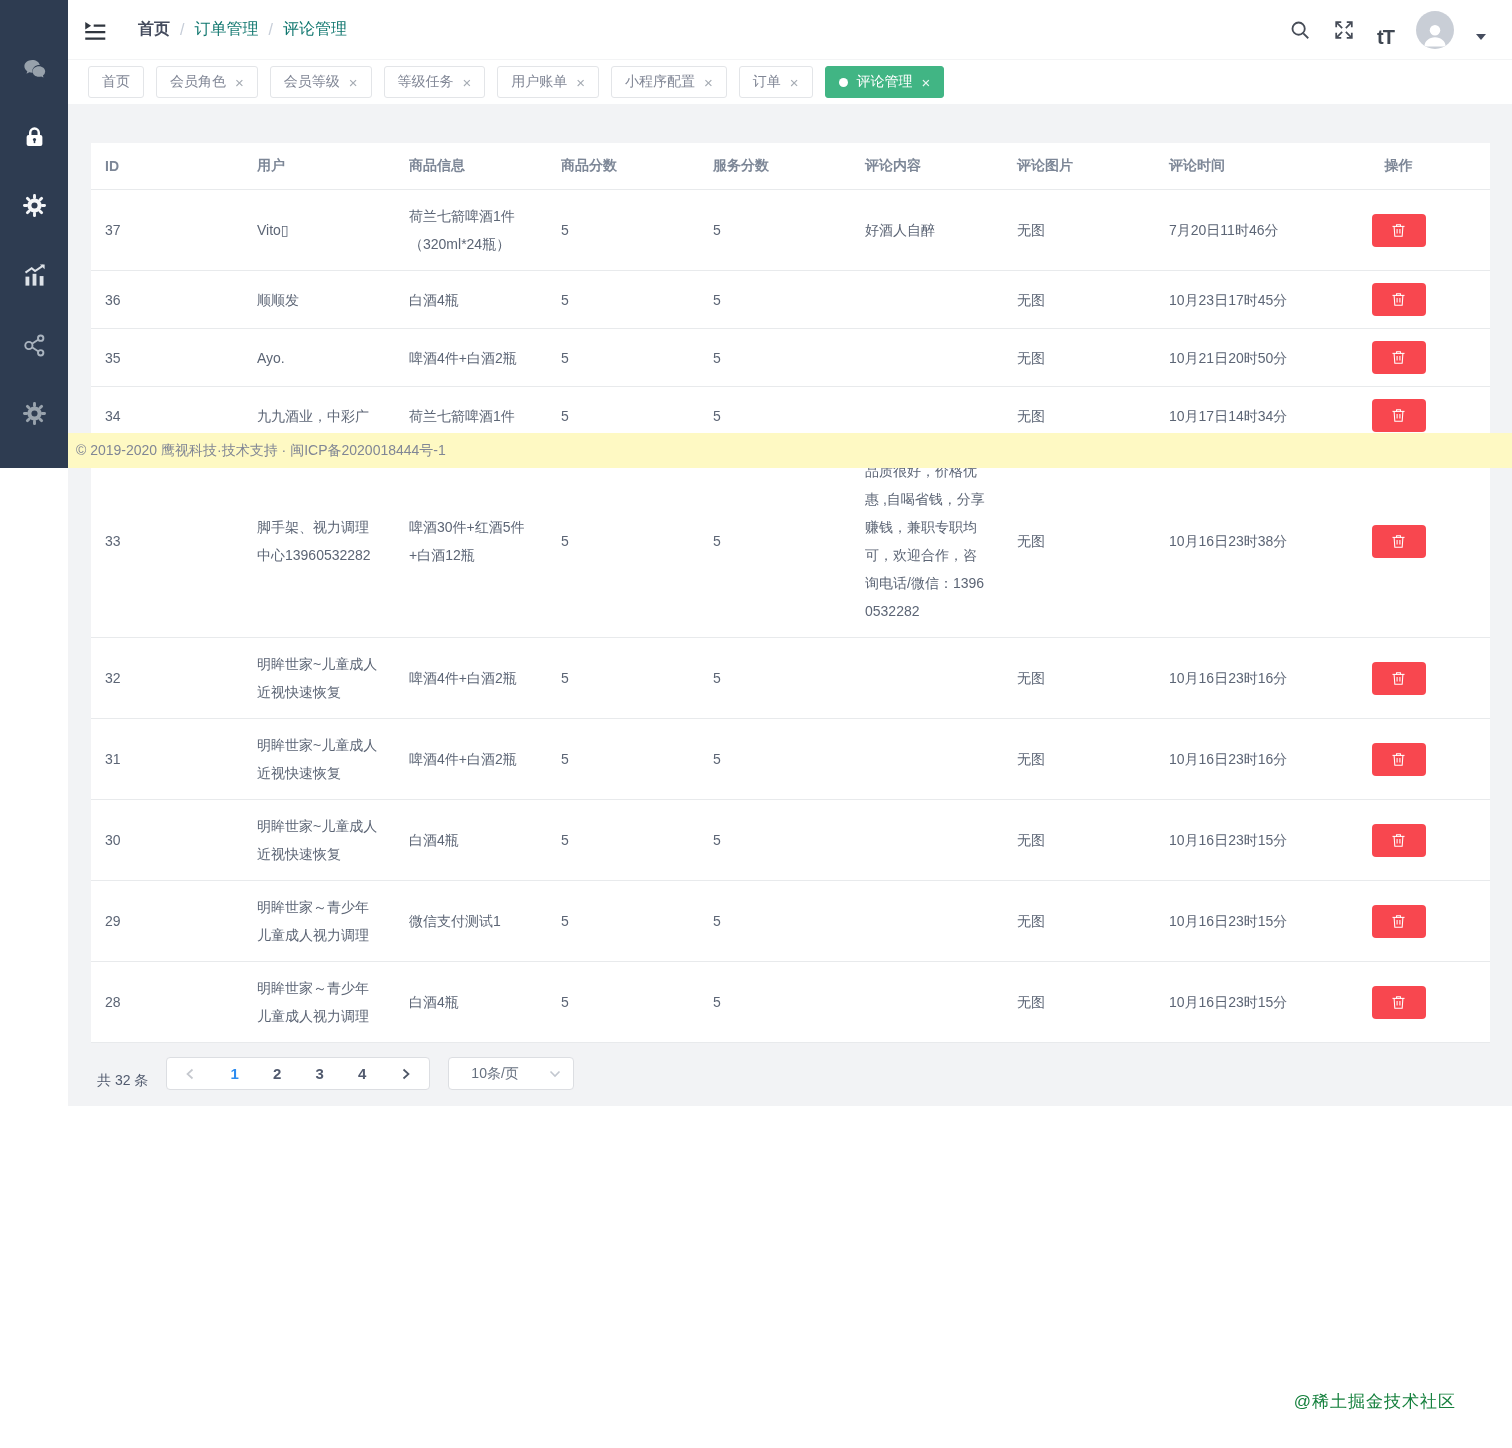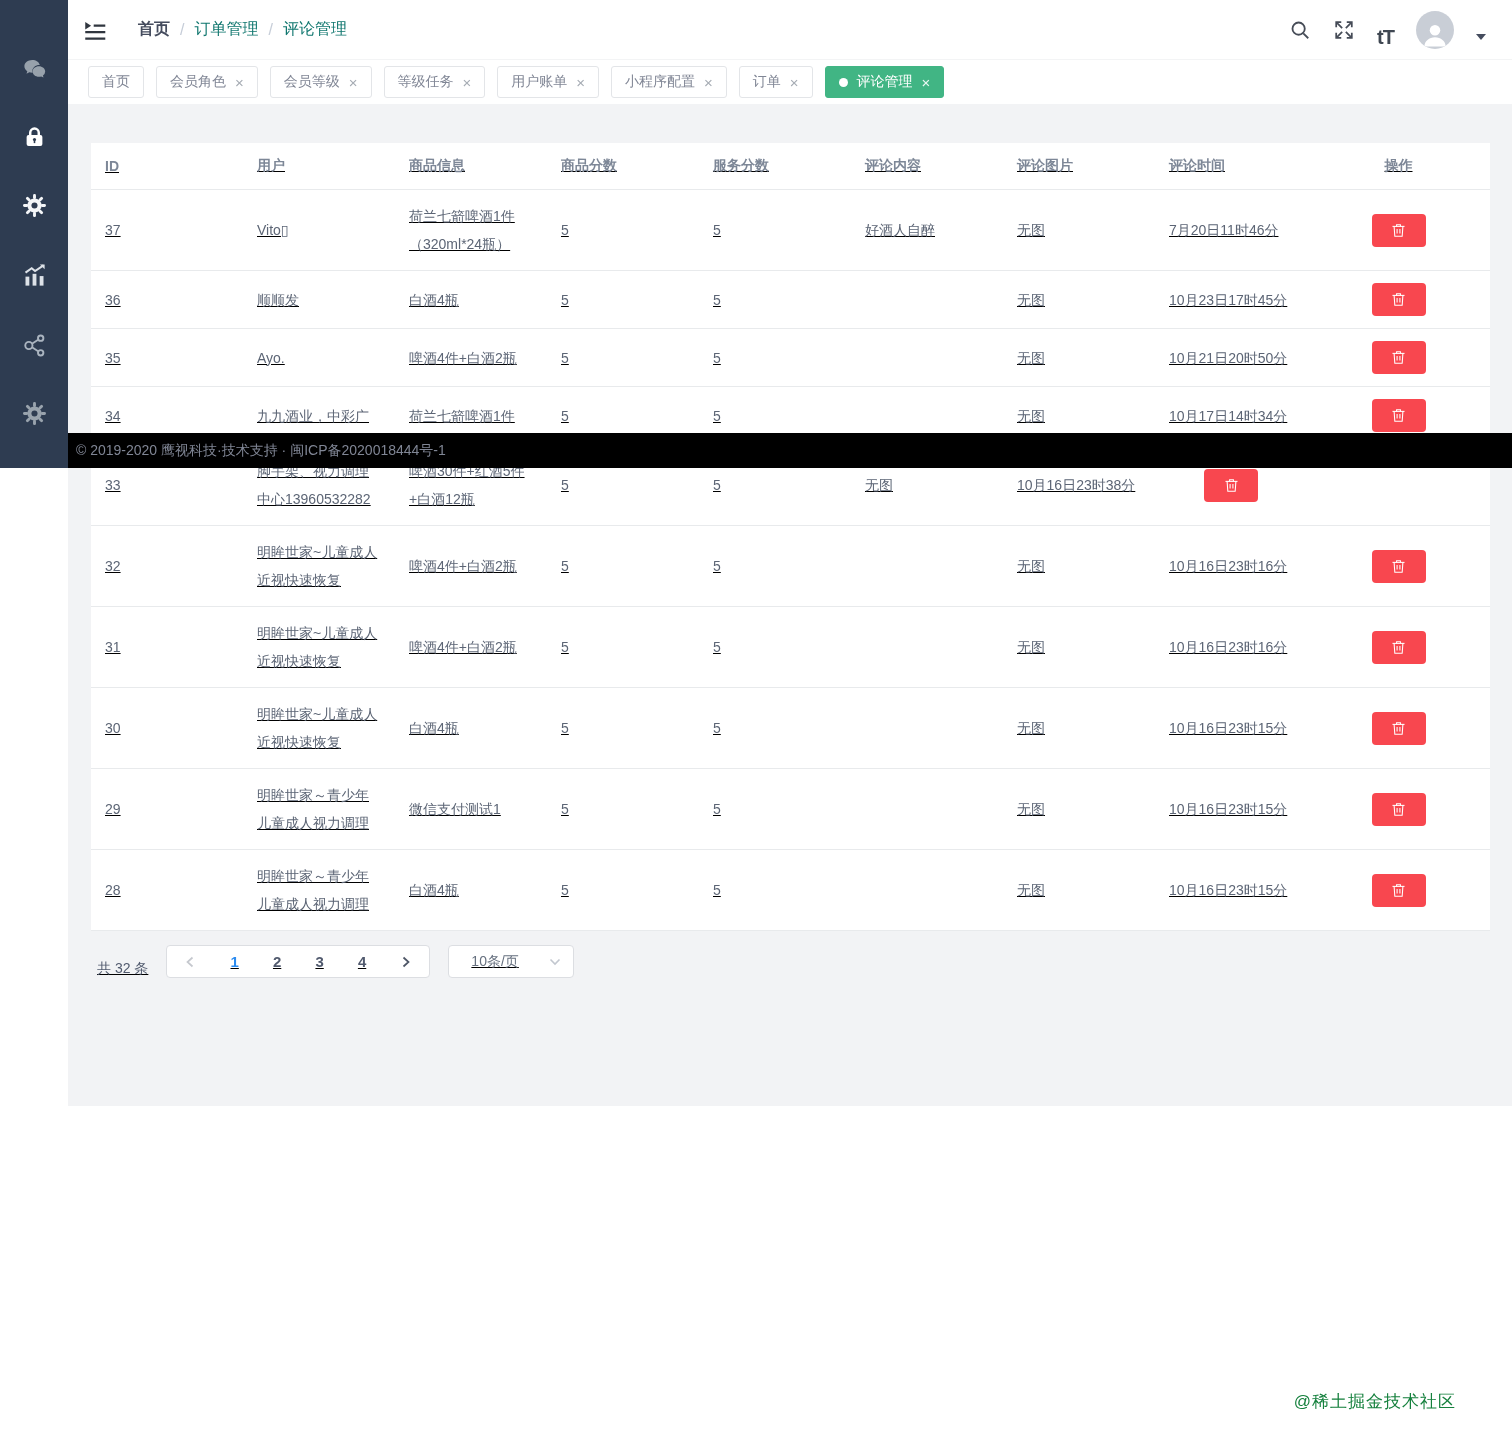--- a/index.html
+++ b/index.html
@@ -45,21 +45,21 @@
   .tab{height:32px;display:inline-flex;align-items:center;background:#fff;border:1px solid #e3e5e8;
        border-radius:3px;padding:0 13px;font-size:14px;color:#808695;cursor:pointer;box-sizing:border-box;white-space:nowrap;}
   .t-dot{display:none;width:9px;height:9px;border-radius:50%;background:#fff;margin-right:9px;}
   .t-close{margin-left:9px;font-size:15px;color:#a5abb3;line-height:1;cursor:pointer;}
   .tab.active{background:#41b584;border-color:#41b584;color:#fff;}
   .tab.active .t-dot{display:inline-block;}
   .tab.active .t-close{color:rgba(255,255,255,.9);}
 
   
   .content{position:absolute;left:68px;top:104px;width:1444px;height:1002px;background:#f2f3f5;
-           padding:39px 22px 0 23px;box-sizing:border-box;z-index:1;text-decoration:underline;}
+           padding:39px 22px 0 23px;box-sizing:border-box;z-index:1;}
   .table{width:1399px;background:#fff;}
   .thead,.tr{display:grid;grid-template-columns:152px 152px 152px 152px 152px 152px 152px 152px 183px;}
   .thead{border-bottom:1px solid #e8eaec;height:46px;}
   .th{display:flex;align-items:center;padding:0 14px;font-size:14px;font-weight:700;color:#7d8797;box-sizing:border-box;}
   .tr{border-bottom:1px solid #e8eaec;}
   .td{display:flex;align-items:center;padding:12px 14px;font-size:14px;color:#5c6575;
       line-height:28px;box-sizing:border-box;word-break:break-all;}
   .c-action{justify-content:center;}
   .del-btn{width:54px;height:33px;border:none;border-radius:4px;background:#f8474f;cursor:pointer;
            display:flex;align-items:center;justify-content:center;padding:0;}
@@ -71,21 +71,21 @@
   .pager{width:264px;height:33px;background:#fff;border:1px solid #dcdee2;border-radius:4px;
          display:flex;align-items:center;justify-content:space-between;padding:0 17px;box-sizing:border-box;}
   .page{font-weight:700;color:#515a6e;font-size:15px;cursor:pointer;}
   .page.current{color:#2d8cf0;}
   .pg-btn{display:flex;align-items:center;cursor:pointer;}
   .size-select{width:126px;height:33px;background:#fff;border:1px solid #dcdee2;border-radius:4px;
                display:flex;align-items:center;justify-content:space-between;
                padding:0 12px 0 22px;box-sizing:border-box;color:#66707f;cursor:pointer;}
 
   
-  .footer-overlay{position:absolute;left:68px;top:433px;width:1444px;height:35px;background:#000000;
+  .footer-overlay{position:absolute;left:68px;top:433px;width:1444px;height:35px;background:#fef9c3;
                   z-index:5;display:flex;align-items:center;padding-left:8px;box-sizing:border-box;}
   .footer-overlay span{font-size:14px;color:#808695;}
 
   .watermark{position:absolute;right:56px;top:1390px;font-size:17px;color:#15803d;letter-spacing:1px;z-index:2;}
 </style>
 </head>
 <body>
 
 <svg width="0" height="0" style="position:absolute">
   <defs>
@@ -372,20 +372,21 @@
       </button>
     </div>
   </div>
 
   <div class="tr">
     <div class="td">33</div>
     <div class="td">脚手架、视力调理中心13960532282</div>
     <div class="td">啤酒30件+红酒5件+白酒12瓶</div>
     <div class="td">5</div>
     <div class="td">5</div>
+    <div class="td">品质很好，价格优惠 ,自喝省钱，分享赚钱，兼职专职均可，欢迎合作，咨询电话/微信：13960532282</div>
     <div class="td">无图</div>
     <div class="td">10月16日23时38分</div>
     <div class="td c-action">
       <button class="del-btn">
         <svg>
                   <use href="#ic-trash"></use>
                 </svg>
       </button>
     </div>
   </div>

